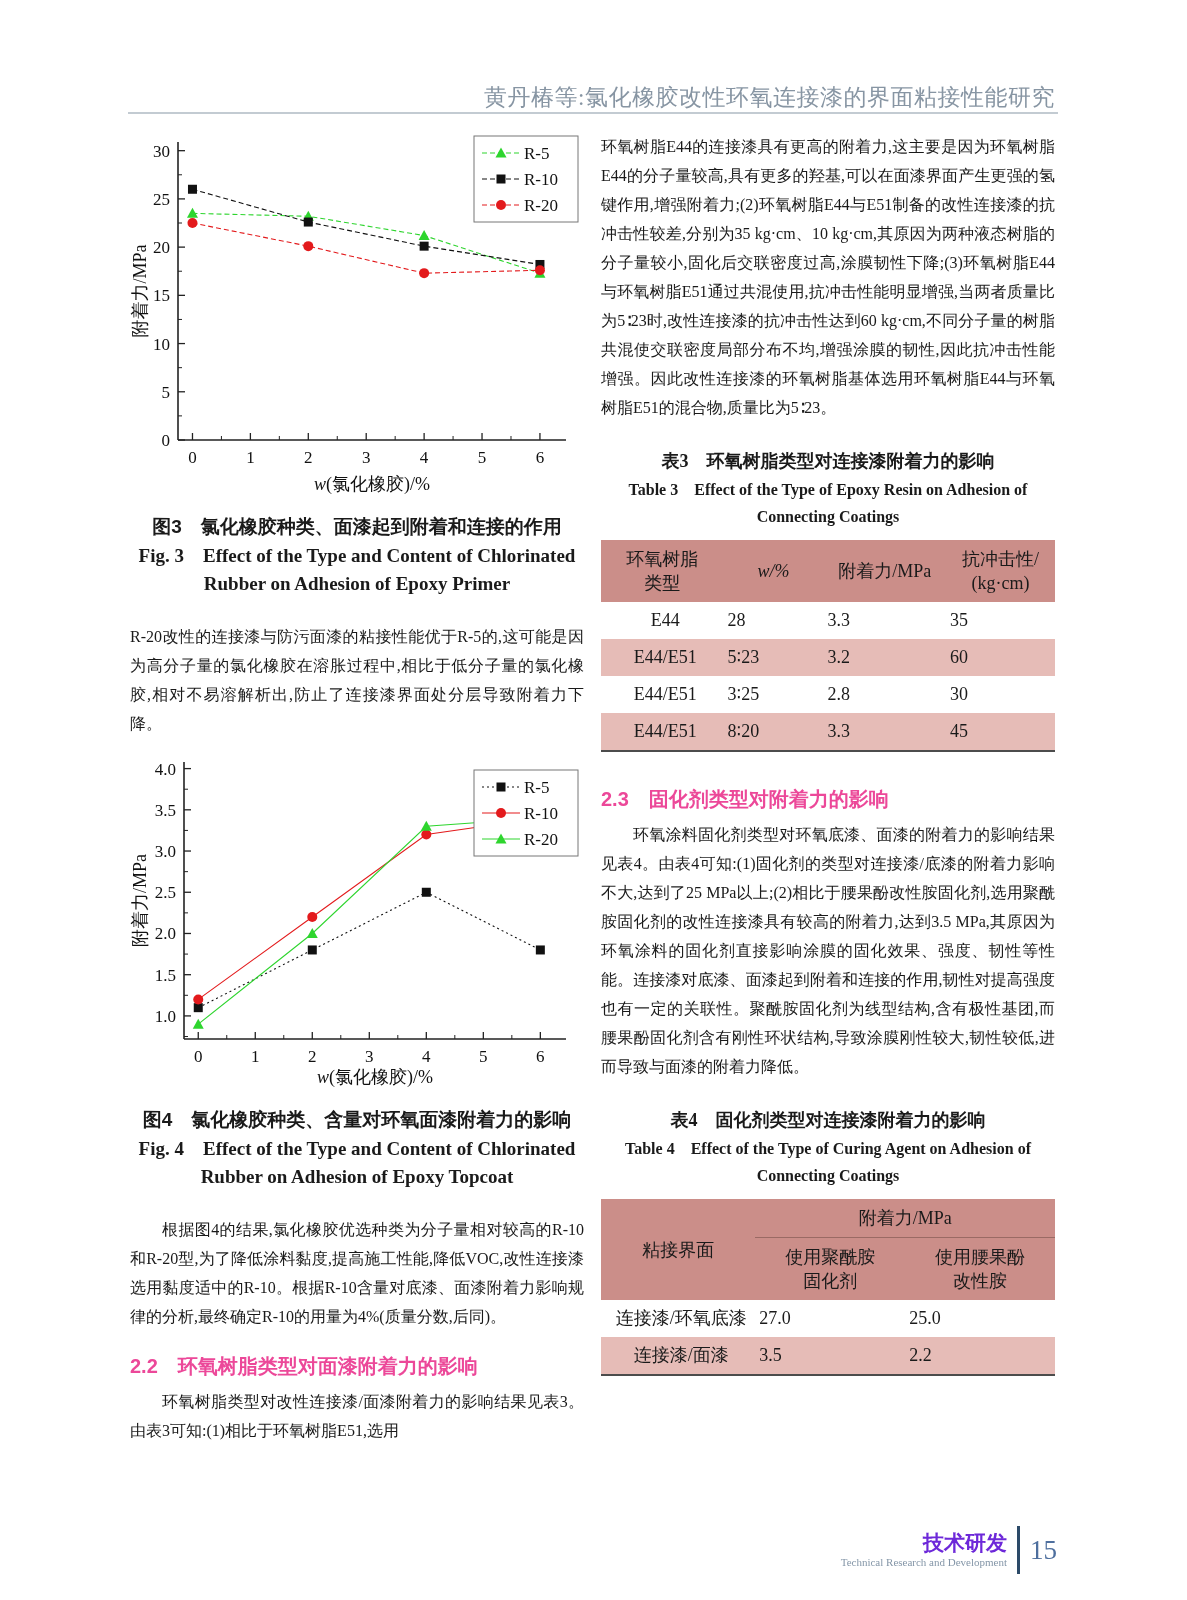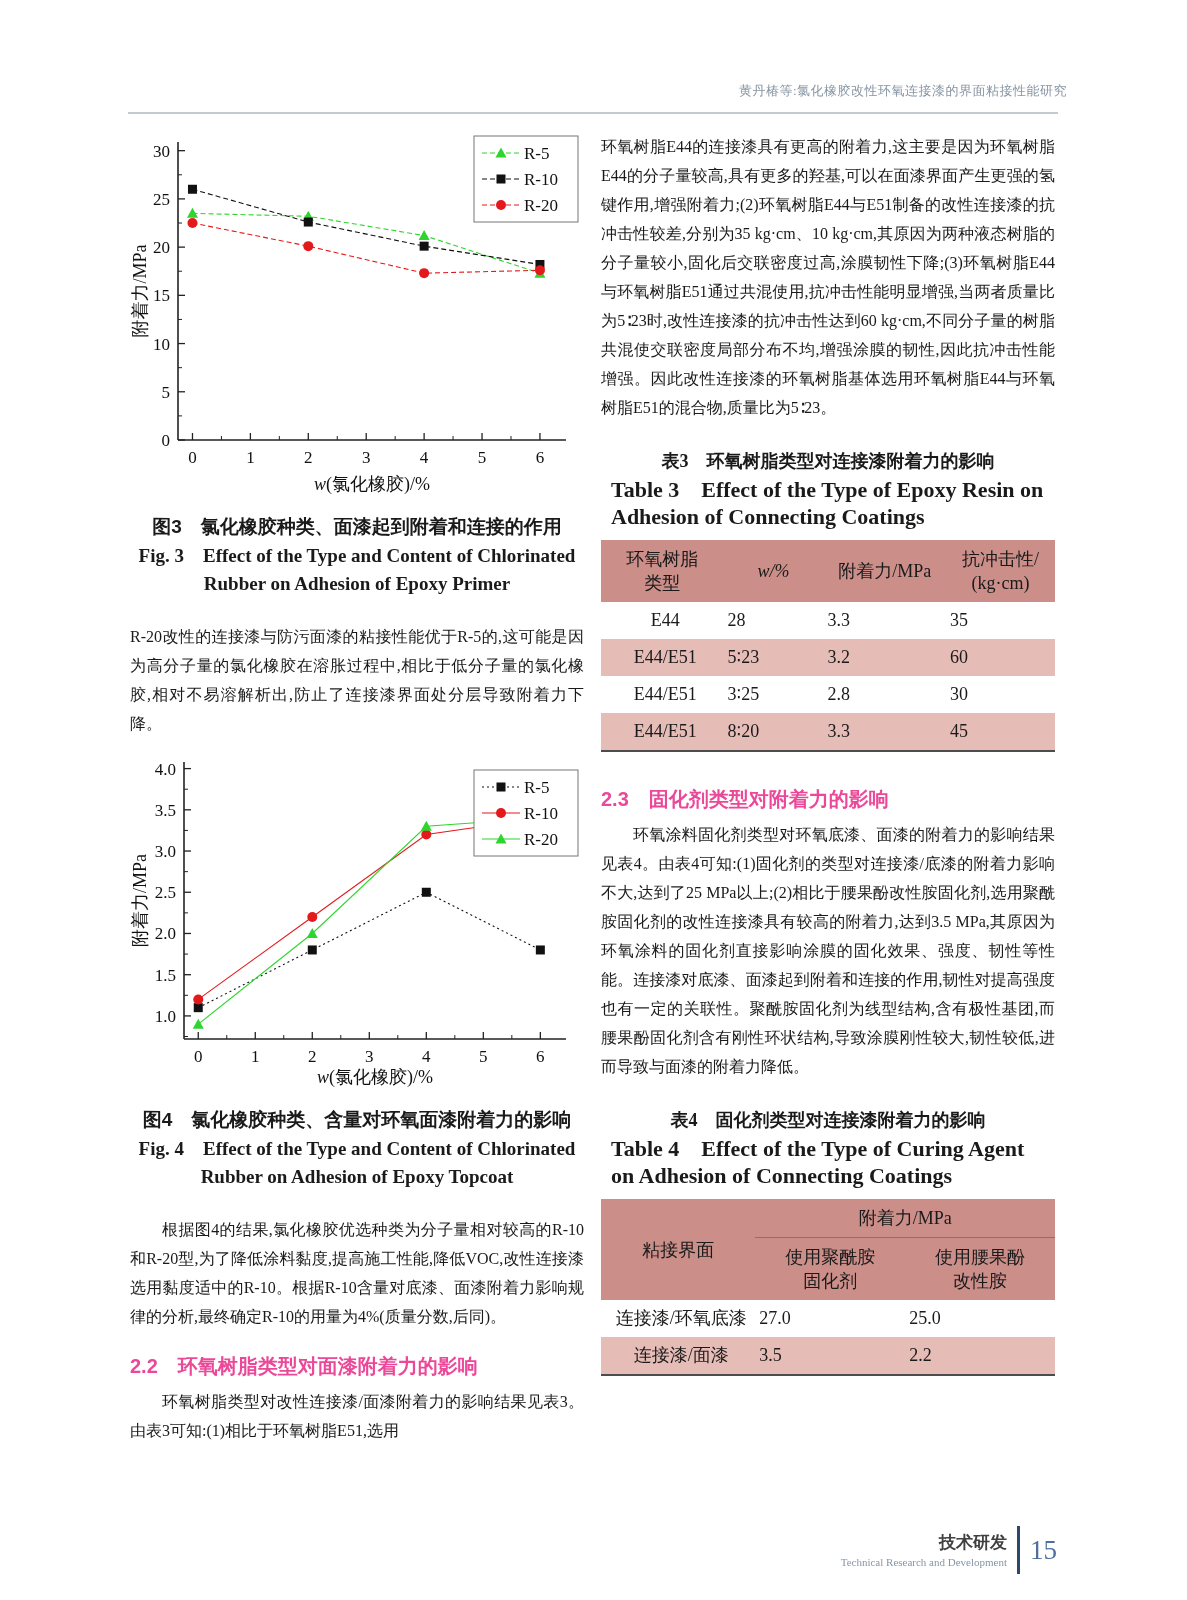--- a/index.html
+++ b/index.html
@@ -2,21 +2,21 @@
 <html><head>
 <meta charset="utf-8">
 <style>
   html,body{margin:0;padding:0;}
   body{
     width:1187px;height:1600px;position:relative;background:#ffffff;
     font-family:"Liberation Serif","DejaVu Serif",serif;color:#1a1a1a;
     overflow:hidden;
   }
   .running-head{
-    position:absolute;top:82px;right:120px;font-size:13px;color:#8795a3;
+    position:absolute;top:82px;right:132px;font-size:23px;color:#8795a3;
     letter-spacing:.5px;
   }
   .header-rule{
     position:absolute;top:112px;left:128px;width:930px;height:0;
     border-top:2px solid #c3cbd2;
   }
   .col{position:absolute;top:130px;width:454px;}
   .col-left{left:130px;}
   .col-right{left:601px;top:132px;}
 
@@ -34,21 +34,21 @@
   }
   .section-heading{
     font-family:"Liberation Sans","DejaVu Sans",sans-serif;font-weight:bold;
     font-size:20px;color:#ec4899;margin:22px 0 8px;line-height:26px;
   }
   .tbl-caption-cn{
     font-family:Liberation Serif, serif;font-weight:bold;
     font-size:18px;text-align:center;margin:26px 6px 2px;line-height:26px;
   }
   .tbl-caption-en{
-    font-weight:bold;font-size:22px;text-align:left;line-height:27px;margin:0 10px 10px;
+    font-weight:bold;font-size:16px;text-align:center;line-height:27px;margin:0 10px 10px;
   }
   table.data-table{
     border-collapse:collapse;width:100%;font-size:18px;
     border-bottom:2px solid #4c4c4c;margin-bottom:6px;
   }
   table.data-table th{
     background:#cb8e89;font-weight:normal;padding:7px 4px;text-align:center;
     white-space:pre-line;line-height:24px;font-size:18px;
   }
   table.data-table td{padding:7px 4px;line-height:23px;}
@@ -62,21 +62,21 @@
   svg .tick-label{font-size:17px;}
   svg .axis-label{font-size:18px;}
   svg .legend-label{font-size:17px;}
 
   .footer{
     position:absolute;right:130px;bottom:26px;display:flex;align-items:center;
   }
   .footer-left{text-align:right;padding-right:10px;}
   .footer-cn{
     font-family:"Liberation Sans","DejaVu Sans",sans-serif;font-weight:bold;
-    font-size:17px;color:#404040;line-height:24px;
+    font-size:21px;color:#6d28d9;line-height:24px;
   }
   .footer-en{font-size:11px;color:#8496a8;line-height:15px;}
   .footer-divider{width:3px;height:48px;background:#2c4a68;margin-right:10px;}
   .footer-page{font-size:27px;color:#4e6f9e;}
 </style>
 </head>
 <body>
 
 <div class="running-head">黄丹椿等:氯化橡胶改性环氧连接漆的界面粘接性能研究</div>
 <div class="header-rule"></div>

